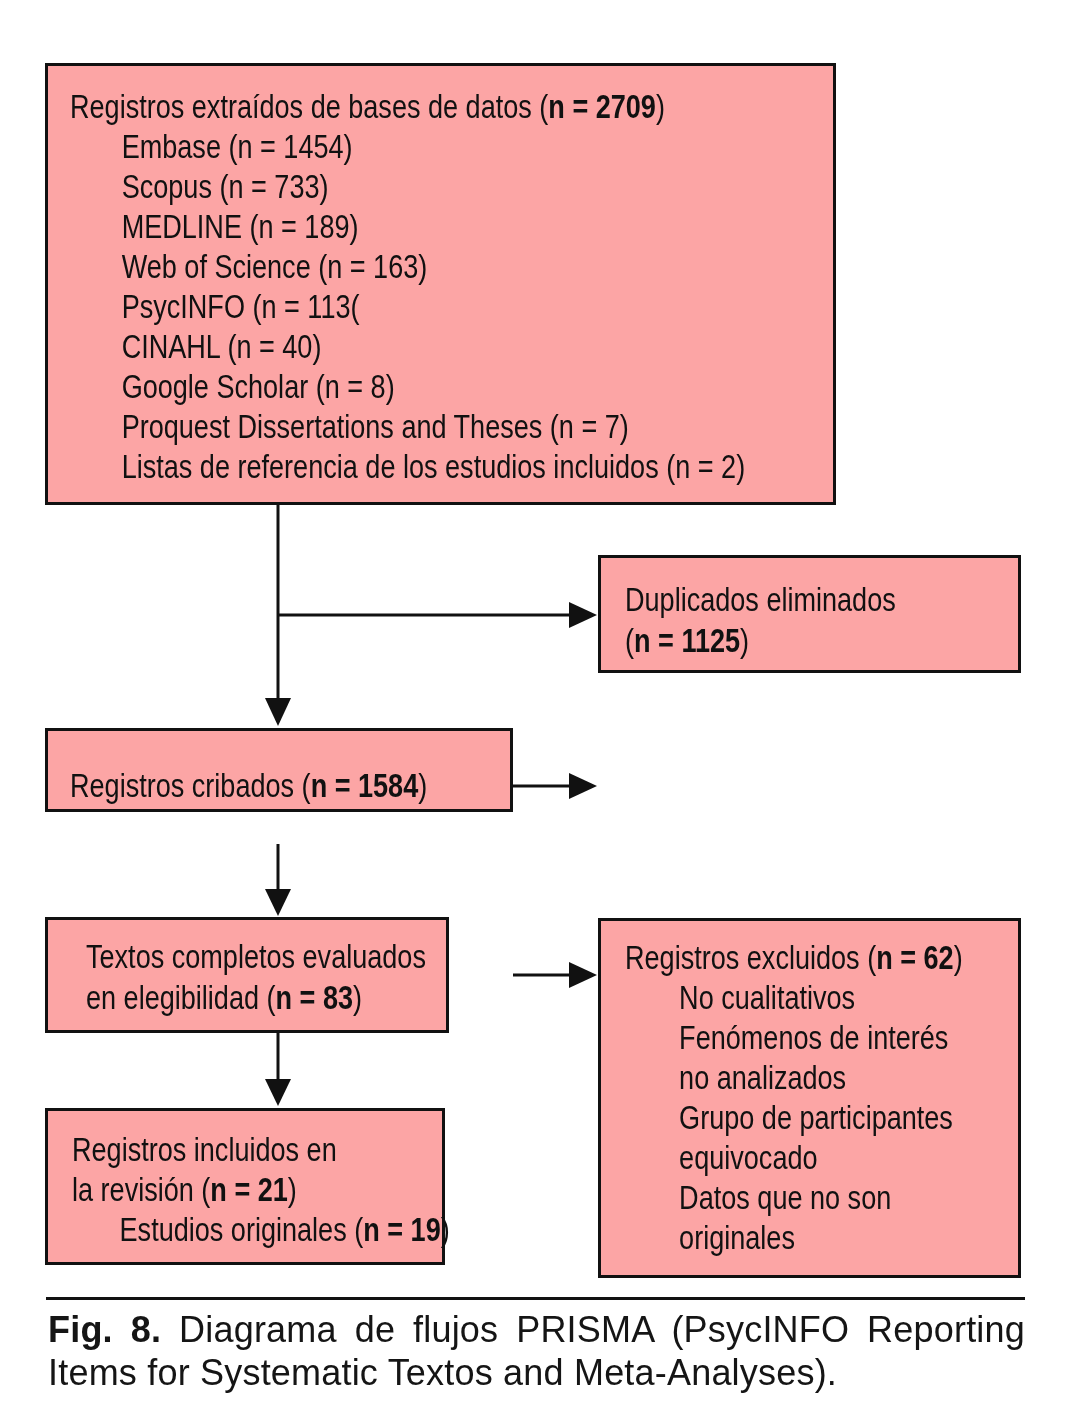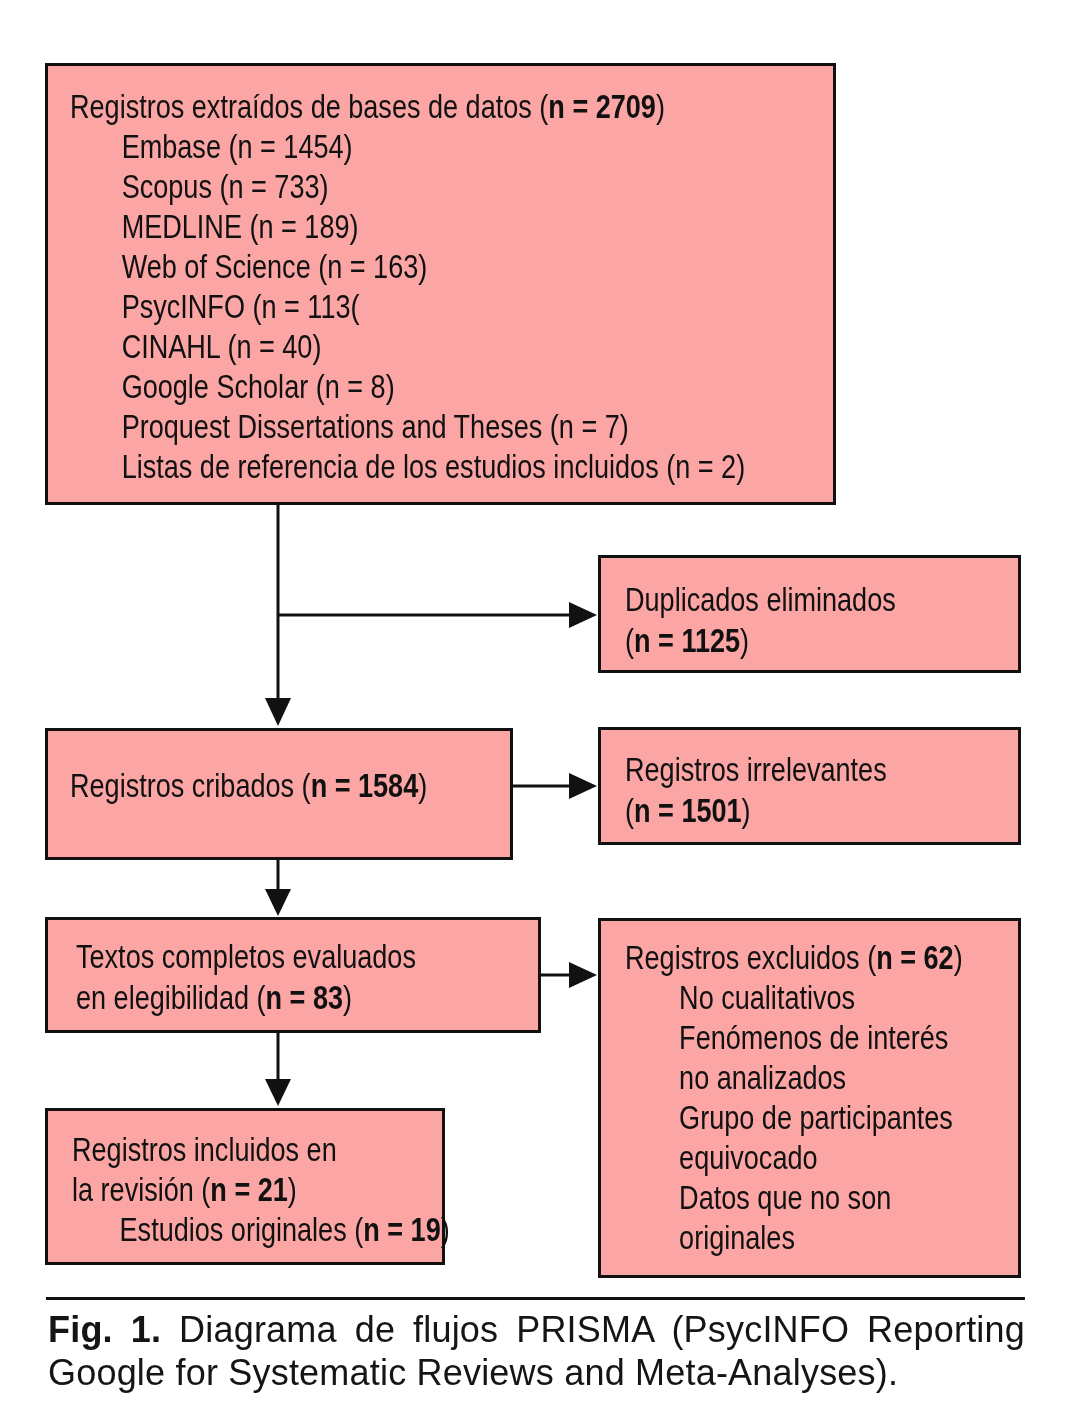--- a/index.html
+++ b/index.html
@@ -82,34 +82,28 @@
     </div>
   </div>
 
   <div class="box" style="left:598px;top:555px;width:423px;height:118px;padding:21px 0 0 24px;">
     <div class="tx">
       <div>Duplicados eliminados</div>
       <div><span>(</span><span class="b">n = 1125</span><span>)</span></div>
     </div>
   </div>
 
-  <div class="box" style="left:45px;top:728px;width:468px;height:132px;padding:34px 0 0 22px;">
+  <div class="box" style="left:45px;top:728px;width:468px;height:84px;padding:34px 0 0 22px;">
     <div class="tx">
       <div><span>Registros cribados (</span><span class="b">n = 1584</span><span>)</span></div>
     </div>
   </div>
 
-  <div class="box" style="left:598px;top:727px;width:423px;height:118px;padding:19px 0 0 24px;">
-    <div class="tx">
-      <div>Registros irrelevantes</div>
-      <div><span>(</span><span class="b">n = 1501</span><span>)</span></div>
-    </div>
-  </div>
 
-  <div class="box" style="left:45px;top:917px;width:496px;height:116px;padding:16px 0 0 28px;">
+  <div class="box" style="left:45px;top:917px;width:404px;height:116px;padding:16px 0 0 38px;">
     <div class="tx">
       <div>Textos completos evaluados</div>
       <div><span>en elegibilidad (</span><span class="b">n = 83</span><span>)</span></div>
     </div>
   </div>
 
   <div class="box" style="left:598px;top:918px;width:423px;height:360px;padding:17px 4px 0 24px;">
     <div class="tx tight">
       <div><span>Registros excluidos (</span><span class="b">n = 62</span><span>)</span></div>
       <div class="indent2">No cualitativos</div>
@@ -125,17 +119,17 @@
   <div class="box" style="left:45px;top:1108px;width:400px;height:157px;padding:19px 0 0 24px;">
     <div class="tx tight">
       <div>Registros incluidos en</div>
       <div><span>la revisión (</span><span class="b">n = 21</span><span>)</span></div>
       <div class="indent3"><span>Estudios originales (</span><span class="b">n = 19</span><span>)</span></div>
     </div>
   </div>
 
   <div id="caption-rule"></div>
   <div id="caption">
-    <div class="cap-line1"><span class="b">Fig. 1.</span> <span>Diagrama de flujos PRISMA (PsycINFO Reporting</span></div>
-    <div class="cap-line2">Google for Systematic Reviews and Meta-Analyses).</div>
+    <div class="cap-line1"><span class="b">Fig. 8.</span> <span>Diagrama de flujos PRISMA (PsycINFO Reporting</span></div>
+    <div class="cap-line2">Items for Systematic Textos and Meta-Analyses).</div>
   </div>
 
 </div>
 
 </body></html>

